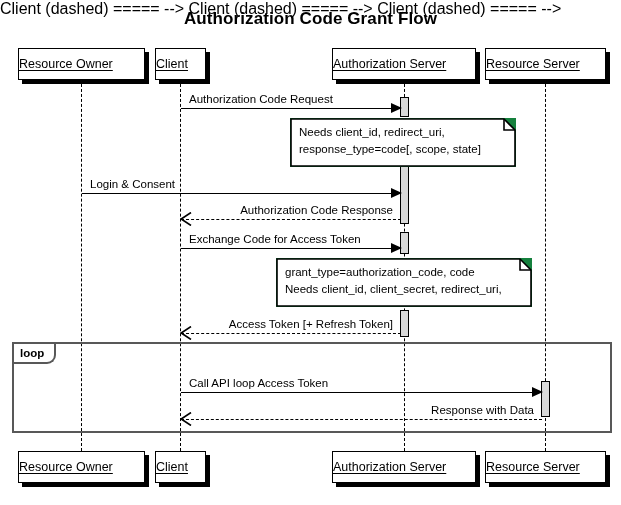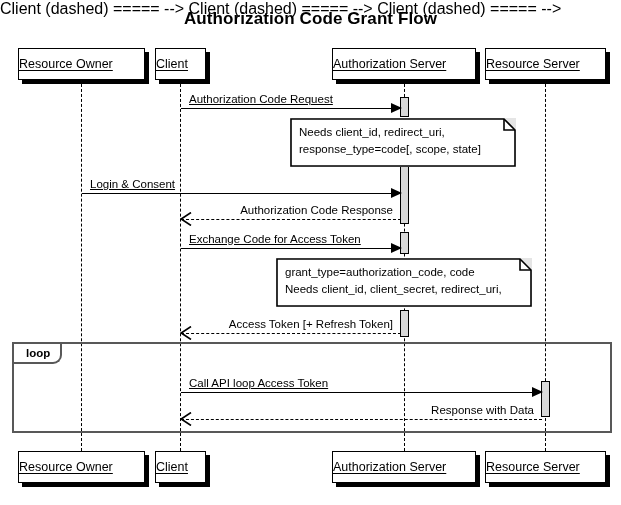--- a/index.html
+++ b/index.html
@@ -78,28 +78,28 @@
     width:12px;height:14px;
   }
   .msg .txt{
     position:absolute;
     bottom:3px;
     font-size:11.5px;
     white-space:nowrap;
     color:#000;
     background:transparent;
   }
-  .txt.left{left:8px;text-decoration:underline;}
+  .txt.left{left:8px;}
   .txt.right{right:8px;}
 
   
   .note{
     position:absolute;
     box-sizing:border-box;
-    background:#e5e5e5;
+    background:#15803d;
     font-size:11.5px;
     line-height:17px;
     padding:6px 8px 5px 9px;
     color:#000;
     border:0;
   }
   .note .nbody{position:relative;z-index:2;white-space:nowrap;}
   .note .nline{display:block;}
   .note-svg{position:absolute;left:0;top:0;z-index:1;}
 
@@ -115,21 +115,21 @@
     box-sizing:border-box;
     background:#ffffff;
     border-right:2.5px solid #585858;
     border-bottom:2.5px solid #585858;
     border-bottom-right-radius:9px;
     height:20px;
     display:flex;align-items:center;
   }
   .frame-tab .tlbl{
     font-size:11.5px;font-weight:bold;
-    padding-left:12px;padding-right:10px;
+    padding-left:6px;padding-right:10px;
     color:#000;
   }
 
   
   .watermark{
     position:absolute;
     right:10px;bottom:6px;
     font-size:12px;
     color:#000;
     white-space:nowrap;

